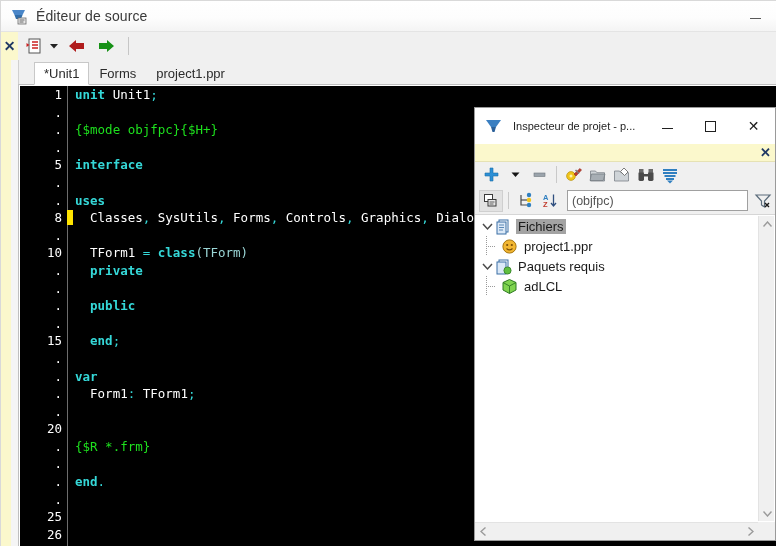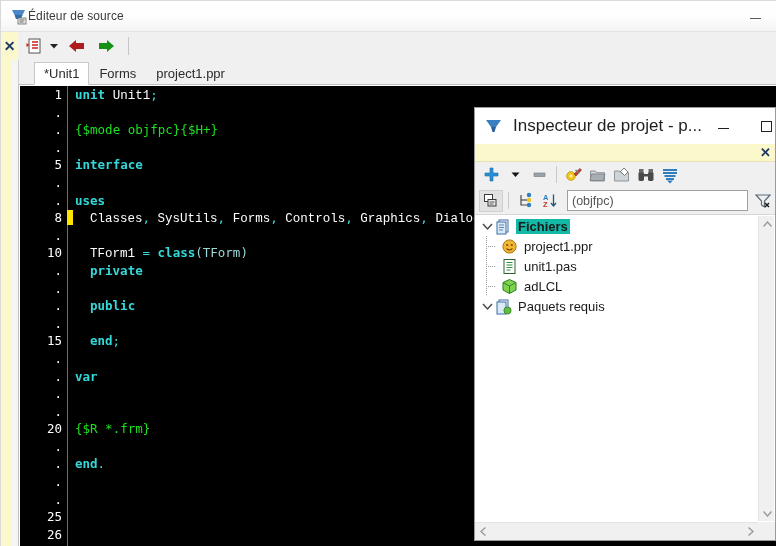--- a/index.html
+++ b/index.html
@@ -40,21 +40,22 @@
     display: flex;
     align-items: center;
   }
   .se-title-icon {
     margin-left: 9px;
     width: 18px; height: 18px;
     position: relative;
     flex: 0 0 auto;
   }
   .se-title-text {
-    font-size: 12px;
+    margin-left: 8px;
+    font-size: 14px;
     color: #3a3a3a;
     letter-spacing: 0.1px;
     flex: 1 1 auto;
     white-space: nowrap;
   }
   .se-minimize {
     width: 44px; height: 30px;
     display: flex; align-items: center; justify-content: center;
     flex: 0 0 auto;
   }
@@ -203,21 +204,21 @@
     height: 100%;
   }
   .code-line {
     height: 17.6px;
     line-height: 17.6px;
     white-space: pre;
     color: #ffffff;
   }
   .kw   { color: #35d8d8; font-weight: bold; }
   .dir  { color: #1ee11e; }
-  .id   { color: #ffffff; font-family: Liberation Mono, monospace; }
+  .id   { color: #ffffff; }
   .pun  { color: #35d8d8; }
   .dim  { color: #9bd6d6; }
 
   
   .pi-window {
     position: absolute;
     left: 474px; top: 107px;
     width: 302px;
     height: 434px;
     background: #ffffff;
@@ -233,21 +234,21 @@
     box-sizing: border-box;
   }
   .pi-title-icon {
     width: 20px; height: 20px;
     margin-left: 9px;
     position: relative;
     flex: 0 0 auto;
   }
   .pi-title-text {
     margin-left: 9px;
-    font-size: 17px;
+    font-size: 11px;
     color: #1f1f1f;
     flex: 1 1 auto;
     white-space: nowrap;
   }
   .pi-winbtn {
     width: 43px; height: 35px;
     display: flex; align-items: center; justify-content: center;
     flex: 0 0 auto;
     color: #202020;
     font-size: 14px;
@@ -508,20 +509,21 @@
           <div class="code-line"><span class="id">  Classes</span><span class="pun">, </span><span class="id">SysUtils</span><span class="pun">, </span><span class="id">Forms</span><span class="pun">, </span><span class="id">Controls</span><span class="pun">, </span><span class="id">Graphics</span><span class="pun">, </span><span class="id">Dialogs</span><span class="pun">;</span></div>
           <div class="code-line">&nbsp;</div>
           <div class="code-line"><span class="id">  TForm1 </span><span class="pun">= </span><span class="kw">class</span><span class="dim">(</span><span class="dim">TForm</span><span class="dim">)</span></div>
           <div class="code-line"><span class="id">  </span><span class="kw">private</span></div>
           <div class="code-line">&nbsp;</div>
           <div class="code-line"><span class="id">  </span><span class="kw">public</span></div>
           <div class="code-line">&nbsp;</div>
           <div class="code-line"><span class="id">  </span><span class="kw">end</span><span class="pun">;</span></div>
           <div class="code-line">&nbsp;</div>
           <div class="code-line"><span class="kw">var</span></div>
+          <div class="code-line"><span class="id">  Form1</span><span class="pun">: </span><span class="id">TForm1</span><span class="pun">;</span></div>
           <div class="code-line">&nbsp;</div>
           <div class="code-line">&nbsp;</div>
           <div class="code-line"><span class="dir">{$R *.frm}</span></div>
           <div class="code-line">&nbsp;</div>
           <div class="code-line"><span class="kw">end</span><span class="pun">.</span></div>
           <div class="code-line">&nbsp;</div>
         </div>
     </div>
   </div>
 
@@ -643,73 +645,61 @@
           <span class="tree-chev">
             <svg width="11" height="9" viewBox="0 0 11 9">
               <path d="M1 2 L5.5 7 L10 2" stroke="#4a4a4a" stroke-width="1.5" fill="none"></path>
             </svg>
           </span>
           <span class="tree-icon"><svg width="17" height="17" viewBox="0 0 17 17">
               <rect x="4" y="2" width="9" height="12" fill="#ffffff" stroke="#3a6fa5" stroke-width="1"></rect>
               <rect x="2" y="4" width="9" height="12" fill="#dce9f7" stroke="#3a6fa5" stroke-width="1"></rect>
               <path d="M4 7 h5 M4 9.5 h5 M4 12 h4" stroke="#3a6fa5" stroke-width="0.8"></path>
             </svg></span>
-          <span class="tree-label sel" style="background: #14b8a6; font-weight: bold;">Fichiers</span>
+          <span class="tree-label sel" style="background: #a3a3a3;">Fichiers</span>
         </div>
         <div class="tree-node">
           <span class="tree-indent">
             <span class="dotv"></span>
             <span class="doth"></span>
           </span>
           <span style="width: 4px; flex: 0 0 auto;"></span>
           <span class="tree-icon"><svg width="17" height="17" viewBox="0 0 17 17">
               <circle cx="8.5" cy="8.5" r="6.6" fill="#f2b632" stroke="#a8760d" stroke-width="1"></circle>
               <circle cx="6.2" cy="7" r="1.1" fill="#7a4f08"></circle>
               <circle cx="10.8" cy="7" r="1.1" fill="#7a4f08"></circle>
               <path d="M5.5 10.5 Q8.5 13.2 11.5 10.5" stroke="#7a4f08" stroke-width="1.1" fill="none"></path>
             </svg></span>
           <span class="tree-label">project1.ppr</span>
         </div>
         <div class="tree-node">
-          <span class="tree-indent">
-            <span class="dotv"></span>
-            <span class="doth"></span>
+          <span class="tree-chev">
+            <svg width="11" height="9" viewBox="0 0 11 9">
+              <path d="M1 2 L5.5 7 L10 2" stroke="#4a4a4a" stroke-width="1.5" fill="none"></path>
+            </svg>
           </span>
-          <span style="width: 4px; flex: 0 0 auto;"></span>
           <span class="tree-icon"><svg width="17" height="17" viewBox="0 0 17 17">
-              <rect x="3" y="1.5" width="11" height="14" fill="#ffffff" stroke="#2f6030" stroke-width="1"></rect>
-              <path d="M5.5 4.5 h6 M5.5 7 h6 M5.5 9.5 h6 M5.5 12 h4" stroke="#2f8f3a" stroke-width="1.1"></path>
+              <rect x="4" y="2" width="9" height="12" fill="#ffffff" stroke="#3a6fa5" stroke-width="1"></rect>
+              <rect x="2" y="4" width="9" height="12" fill="#dce9f7" stroke="#3a6fa5" stroke-width="1"></rect>
+              <circle cx="12.5" cy="12.5" r="3.6" fill="#5fbf3f" stroke="#2f7a22" stroke-width="0.8"></circle>
             </svg></span>
-          <span class="tree-label">unit1.pas</span>
+          <span class="tree-label">Paquets requis</span>
         </div>
         <div class="tree-node">
           <span class="tree-indent">
             <span class="dotv"></span>
             <span class="doth"></span>
           </span>
           <span style="width: 4px; flex: 0 0 auto;"></span>
           <span class="tree-icon"><svg width="17" height="17" viewBox="0 0 17 17">
               <path d="M8.5 1.5 L15 4.5 L15 12 L8.5 15.5 L2 12 L2 4.5 Z" fill="#7fd44f" stroke="#2f7a22" stroke-width="1"></path>
               <path d="M2 4.5 L8.5 8 L15 4.5 M8.5 8 L8.5 15.5" stroke="#2f7a22" stroke-width="0.9" fill="none"></path>
             </svg></span>
           <span class="tree-label">adLCL</span>
         </div>
-        <div class="tree-node">
-          <span class="tree-chev">
-            <svg width="11" height="9" viewBox="0 0 11 9">
-              <path d="M1 2 L5.5 7 L10 2" stroke="#4a4a4a" stroke-width="1.5" fill="none"></path>
-            </svg>
-          </span>
-          <span class="tree-icon"><svg width="17" height="17" viewBox="0 0 17 17">
-              <rect x="4" y="2" width="9" height="12" fill="#ffffff" stroke="#3a6fa5" stroke-width="1"></rect>
-              <rect x="2" y="4" width="9" height="12" fill="#dce9f7" stroke="#3a6fa5" stroke-width="1"></rect>
-              <circle cx="12.5" cy="12.5" r="3.6" fill="#5fbf3f" stroke="#2f7a22" stroke-width="0.8"></circle>
-            </svg></span>
-          <span class="tree-label">Paquets requis</span>
-        </div>
       </div>
 
     <div class="pi-vscroll">
       <span class="up">
         <svg width="9" height="7" viewBox="0 0 9 7">
             <path d="M0.5 5.5 L4.5 1 L8.5 5.5" stroke="#9a9a9a" stroke-width="1.4" fill="none"></path>
           </svg>
       </span>
       <span class="dn">
         <svg width="9" height="7" viewBox="0 0 9 7">

